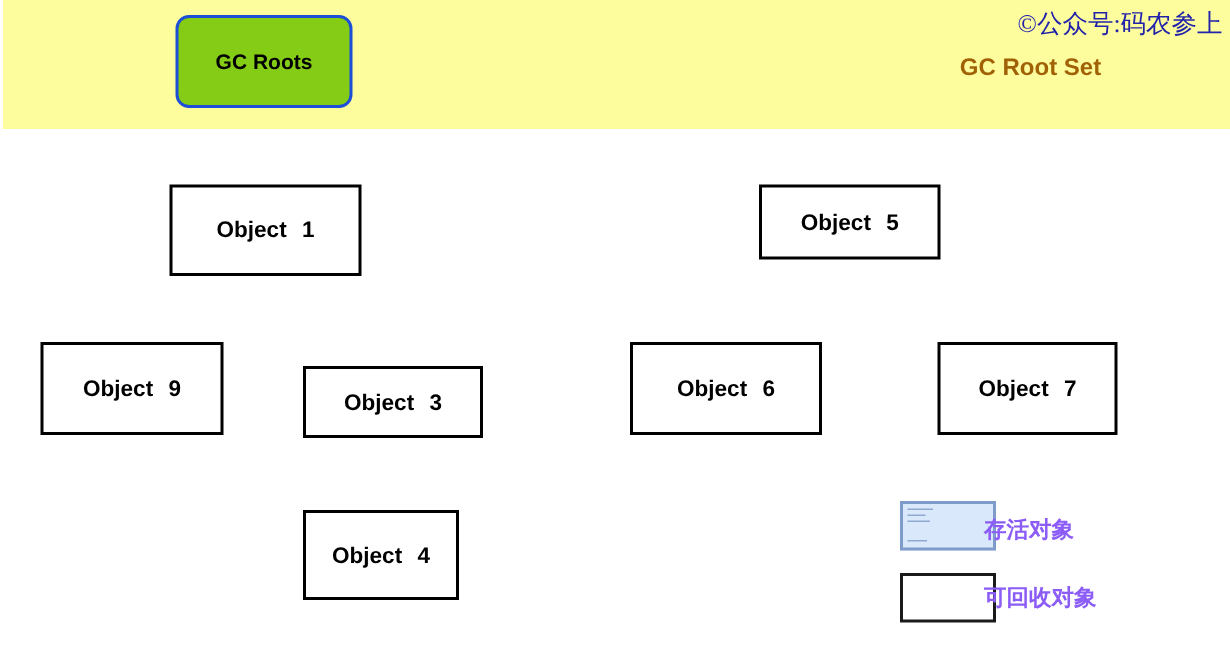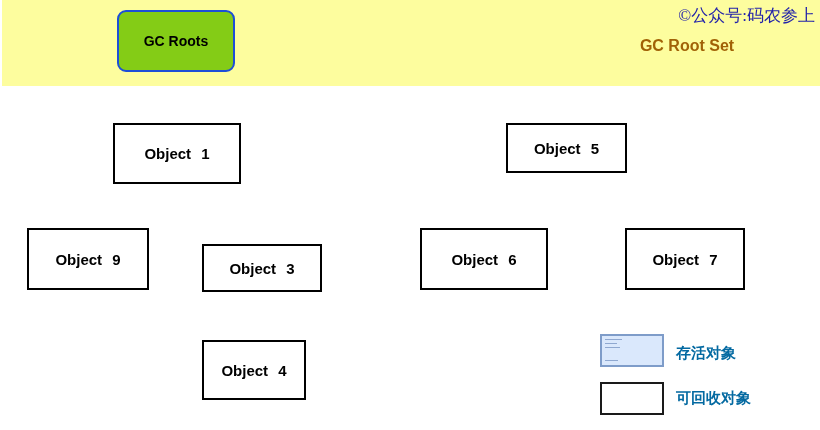--- a/index.html
+++ b/index.html
@@ -87,24 +87,24 @@
   .ln4 { bottom: 4px; width: 13px; }
   .legend-swatch-dead {
     position: absolute;
     left: 600px; top: 382px;
     width: 64px; height: 33px;
     background: #ffffff;
     border: 2px solid #1a1a1a;
   }
   .legend-label {
     position: absolute;
-    left: 676px;
+    left: 656px;
     font-size: 15px;
     font-weight: 600;
-    color: #0369a1;
+    color: #8b5cf6;
     white-space: nowrap;
   }
   .legend-label-alive { top: 344px; }
   .legend-label-dead  { top: 389px; }
 </style>
 </head>
 <body>
 
 <div class="stage">
 

